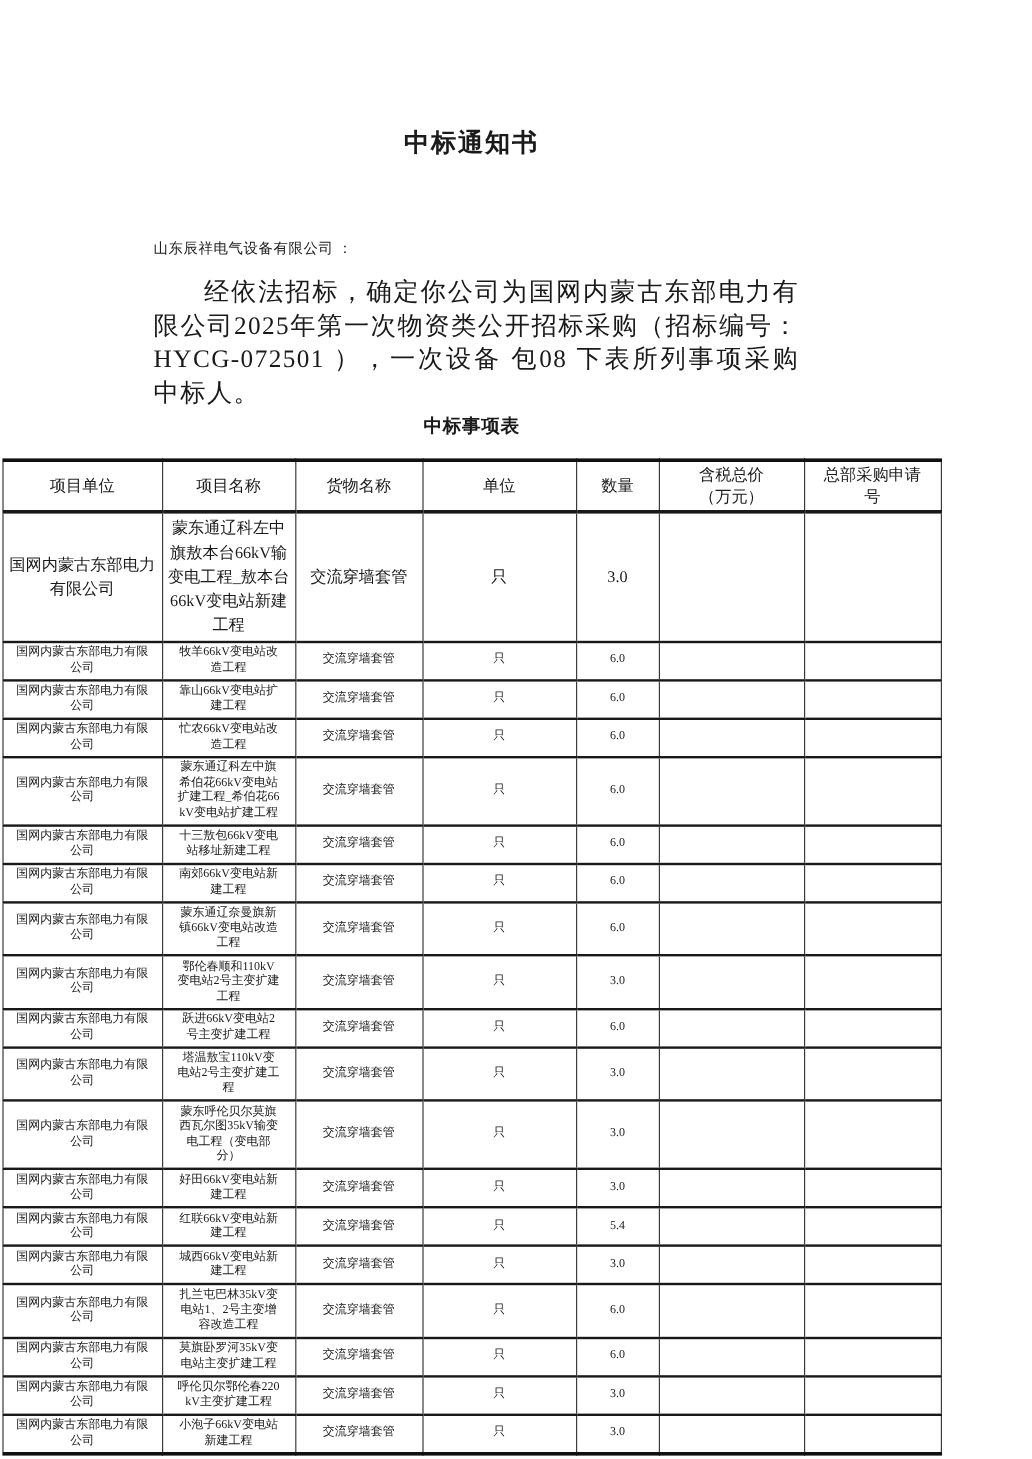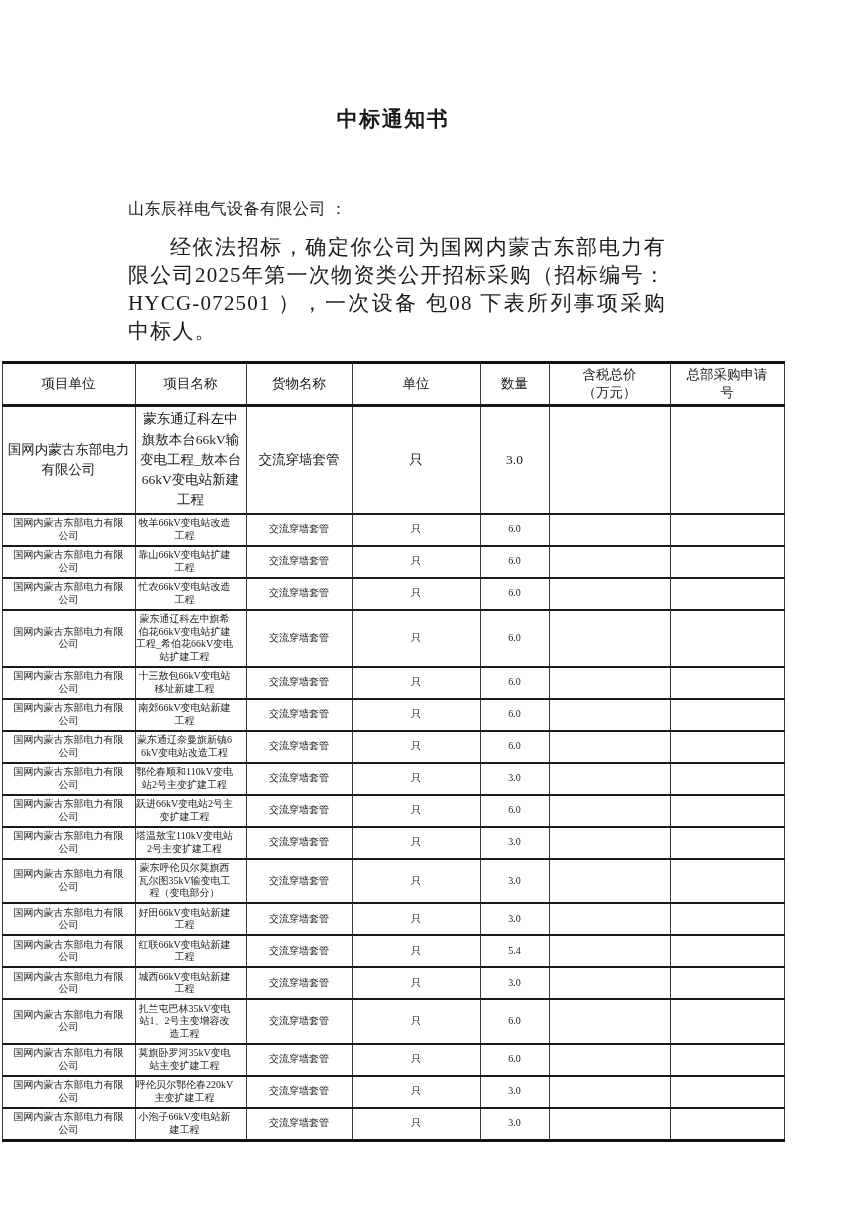--- a/index.html
+++ b/index.html
@@ -16,21 +16,21 @@
   .doc-title {
     margin: 0;
     padding-top: 105px;
     text-align: center;
     font-size: 21px;
     font-weight: bold;
     letter-spacing: 1.5px;
   }
   .addressee {
     margin: 66px 122px 0 128px;
-    font-size: 16px;
+    font-size: 12px;
     letter-spacing: 0.5px;
   }
   .body-par {
     margin: 13px 120px 0 128px;
     font-size: 21px;
     line-height: 28px;
     letter-spacing: 1.2px;
     text-indent: 2em;
     text-align: justify;
   }
@@ -73,29 +73,30 @@
     font-size: 13.5px;
     height: 102px;
     line-height: 1.5;
     padding: 2px 4px;
   }
   tr.row-small td {
     font-size: 10px;
     line-height: 1.25;
     padding: 2.5px 8px;
   }
-  tr.row-small td:nth-child(2) { padding-left: 0; padding-right: 12px; }
+  tr.row-small td:nth-child(2) { padding-left: 12px; padding-right: 12px; }
 </style>
 </head>
 <body>
 
 <div class="page">
   <h1 class="doc-title">中标通知书</h1>
   <p class="addressee">山东辰祥电气设备有限公司 ：</p>
   <p class="body-par">经依法招标，确定你公司为国网内蒙古东部电力有限公司2025年第一次物资类公开招标采购（招标编号： HYCG-072501 ），一次设备 包08 下表所列事项采购中标人。</p>
+  <h2 class="table-title">中标事项表</h2>
 
   <table class="award">
     <colgroup>
       <col style="width:133px">
       <col style="width:111px">
       <col style="width:106px">
       <col style="width:128px">
       <col style="width:69px">
       <col style="width:121px">
       <col style="width:114px">

